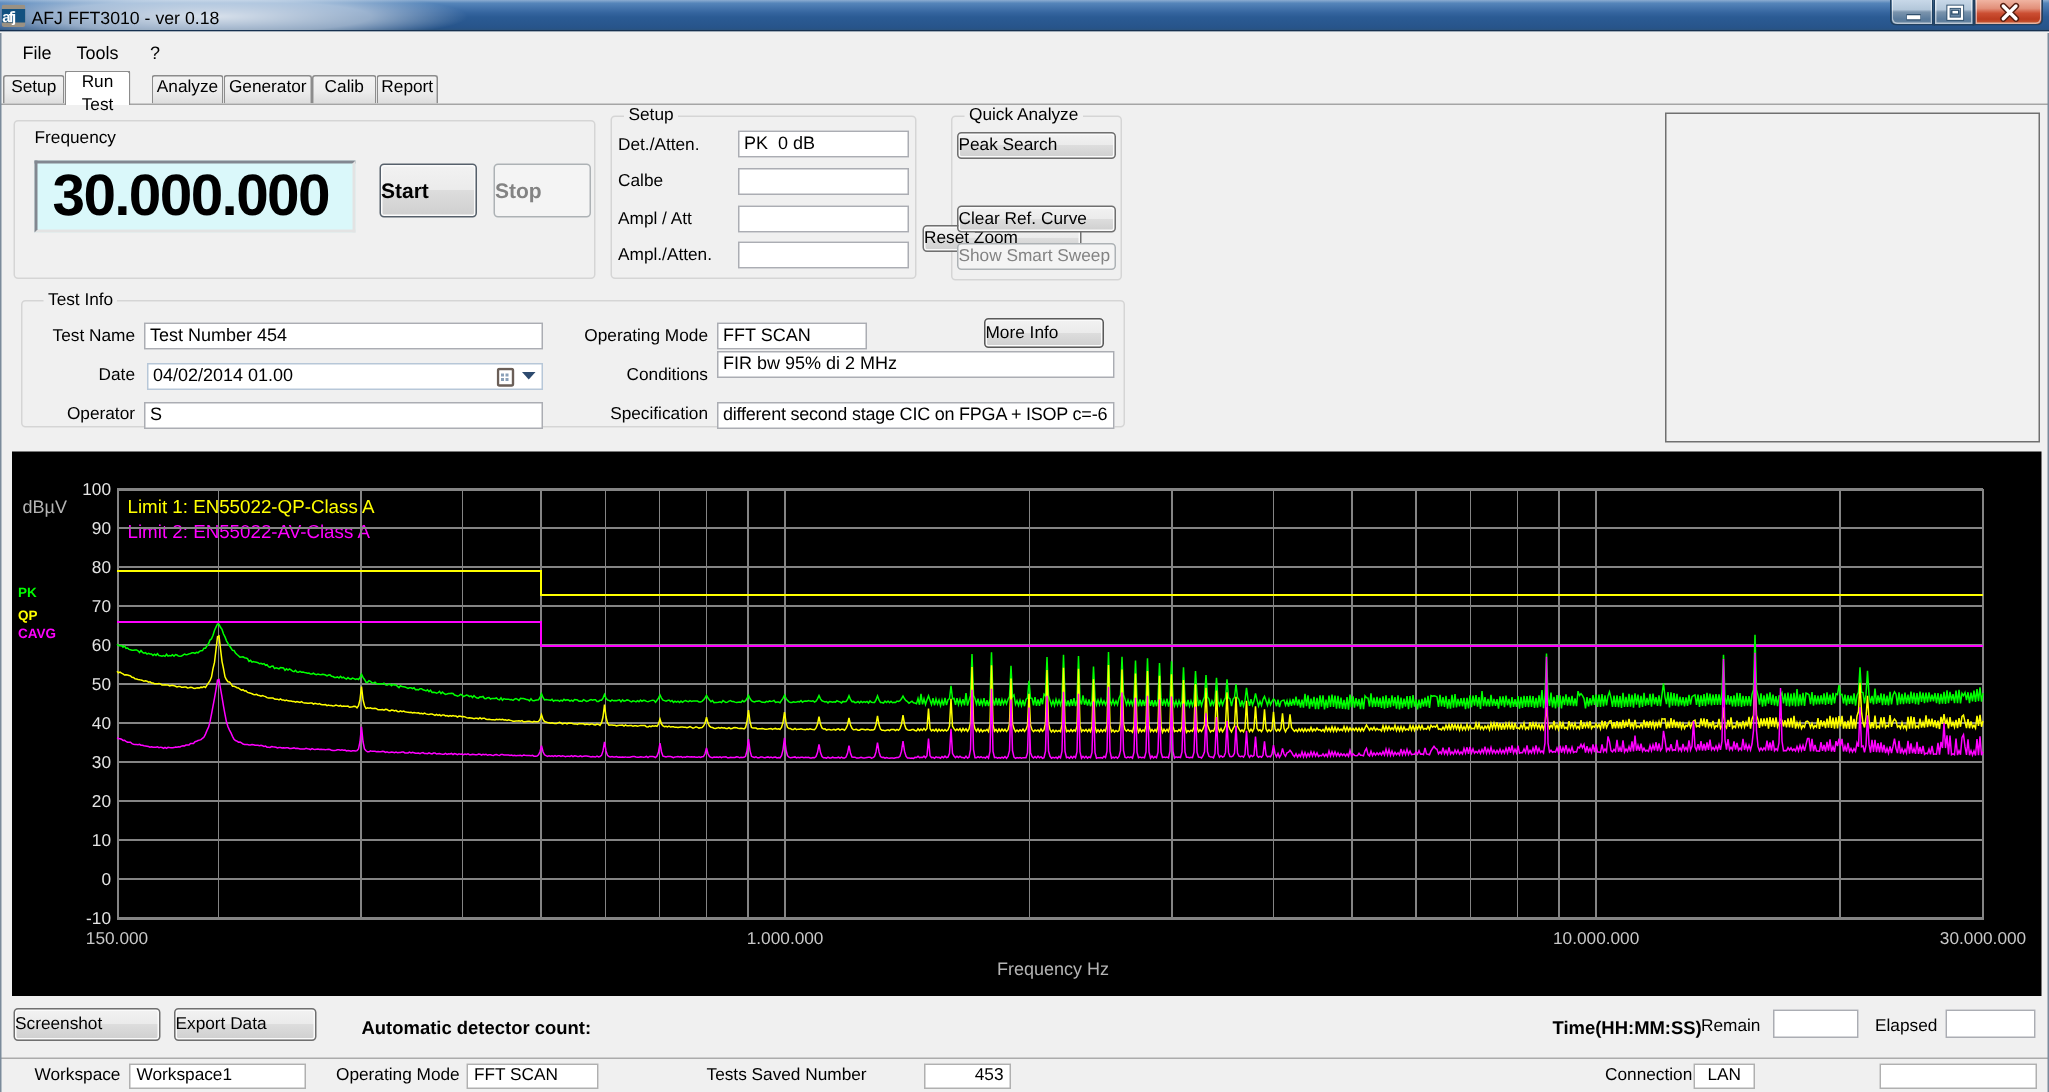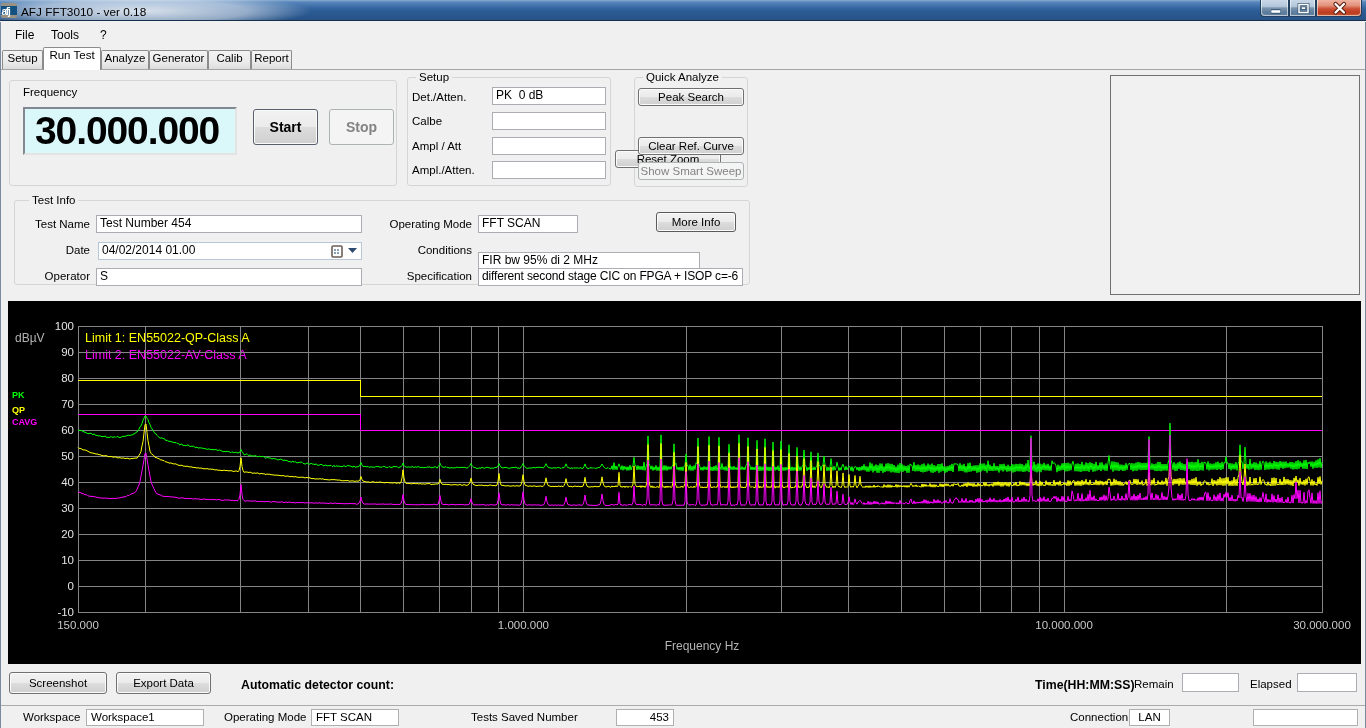--- a/index.html
+++ b/index.html
@@ -26,21 +26,21 @@
 .tab.active { top:47px; height:23px; background:#fff; z-index:5; line-height:15px; }
 #tabline { left:0; top:69px; width:1366px; height:1px; background:#a5a5a5; }
 
 .gb { position:absolute; border:1px solid #d5d5d5; border-radius:3px; }
 .gb .cap { position:absolute; top:-7px; left:8px; background:#f0f0f0; padding:0 3px; }
 
 .tf { position:absolute; background:#fff; border:1px solid #abadb3; font-size:12px; line-height:15px; padding:0 3px; white-space:nowrap; overflow:hidden; }
 .lbl { position:absolute; white-space:nowrap; }
 .rlbl { position:absolute; white-space:nowrap; text-align:right; }
 
-.btn { position:absolute; border:1px solid #707070; border-radius:3px; background:linear-gradient(180deg,#f2f2f2 0%,#ebebeb 49%,#dddddd 50%,#cfcfcf 100%); text-align:center; box-shadow:inset 0 0 0 1px #fbfbfb; white-space:nowrap; overflow:hidden; }
+.btn { position:absolute; border:1px solid #707070; border-radius:3px; background:linear-gradient(180deg,#f2f2f2 0%,#ebebeb 49%,#dddddd 50%,#cfcfcf 100%); text-align:left; box-shadow:inset 0 0 0 1px #fbfbfb; white-space:nowrap; overflow:hidden; }
 .btn.dis { background:#f4f4f4; border-color:#adb2b5; color:#838383; box-shadow:none; }
 
 #statusbar { left:0; top:705px; width:1366px; height:23px; background:#f0f0f0; border-top:1px solid #ababab; font-size:11.5px; }
 .sf { position:absolute; top:3px; height:17px; background:#fff; border:1px solid #b0b0b0; line-height:15px; padding:0 4px; }
 #chartbox { left:8px; top:301px; width:1353px; height:363px; background:#000; }
 .edge { top:22px; width:1px; height:706px; background:#7b8b9b; z-index:50; }
 </style></head><body>
 
 <div id="titlebar" class="abs">
   <div id="titleglow" class="abs"></div>
@@ -70,21 +70,21 @@
       <path d="M18.5 4l8.5 8.5M27 4l-8.5 8.5" stroke="#fff" stroke-width="2.2" stroke-linecap="round"></path>
     </svg></div>
 
 <div id="menubar" class="abs">
   <span style="left:15px;">File</span>
     <span style="left:51px;">Tools</span>
     <span style="left:100px;">?</span>
 </div>
 
 <div class="tab abs" style="left:2px; width:41px;">Setup</div>
-<div class="tab active abs" style="left:43px; width:58px;">Run Test</div>
+<div class="tab active abs" style="left:43px; width:44px;">Run Test</div>
 <div class="tab abs" style="left:101px; width:48px;">Analyze</div>
 <div class="tab abs" style="left:149px; width:59px;">Generator</div>
 <div class="tab abs" style="left:208px; width:43px;">Calib</div>
 <div class="tab abs" style="left:251px; width:41px;">Report</div>
 <div id="tabline" class="abs"></div>
 
 <div class="gb" style="left:9px; top:80px; width:388px; height:106px;"></div>
 <div class="lbl" style="left:23px; top:86px;">Frequency</div>
 <div class="abs" style="left:23px; top:107px; width:214px; height:48px; background:#daf8fa; border:2px solid #828790; border-right-color:#e3e3e3; border-bottom-color:#e3e3e3;">
   <div class="abs" style="left:10px; top:0px; width:194px; font-family:'Liberation Sans',sans-serif; font-weight:bold; font-size:39px; letter-spacing:-1.1px; color:#000;">30.000.000</div>
@@ -130,21 +130,21 @@
     </svg>
   <svg style="position:absolute; right:3px; top:5px;" width="10" height="7">
       <path d="M0 0h9l-4.5 5z" fill="#2d4a6e"></path>
     </svg>
 </div>
 <div class="rlbl" style="left:20px; top:270px; width:70px;">Operator</div>
 <div class="tf" style="left:96px; top:268px; width:266px; height:18px;">S</div>
 <div class="rlbl" style="left:370px; top:218px; width:102px;">Operating Mode</div>
 <div class="tf" style="left:478px; top:215px; width:100px; height:18px;">FFT SCAN</div>
 <div class="rlbl" style="left:370px; top:244px; width:102px;">Conditions</div>
-<div class="tf" style="left:478px; top:252px; width:222px; height:18px;">FIR bw 95% di 2 MHz</div>
+<div class="tf" style="left:478px; top:234px; width:265px; height:18px;">FIR bw 95% di 2 MHz</div>
 <div class="rlbl" style="left:370px; top:270px; width:102px;">Specification</div>
 <div class="tf" style="left:478px; top:268px; width:265px; height:18px; letter-spacing:-0.15px;">different second stage CIC on FPGA + ISOP c=-6</div>
 <div class="btn" style="left:656px; top:212px; width:80px; height:20px; line-height:18px; border-color:#5a5a5a;">More Info</div>
 
 <div class="abs" style="left:1110px; top:75px; width:250px; height:220px; border:1px solid #707070; background:#f1f1f1;"></div>
 
 <div id="chartbox" class="abs">
 <svg width="1353" height="363" viewBox="0 0 1353 363">
 <style>
 .yl { font:11.5px "Liberation Sans"; fill:#e4e4e4; }

